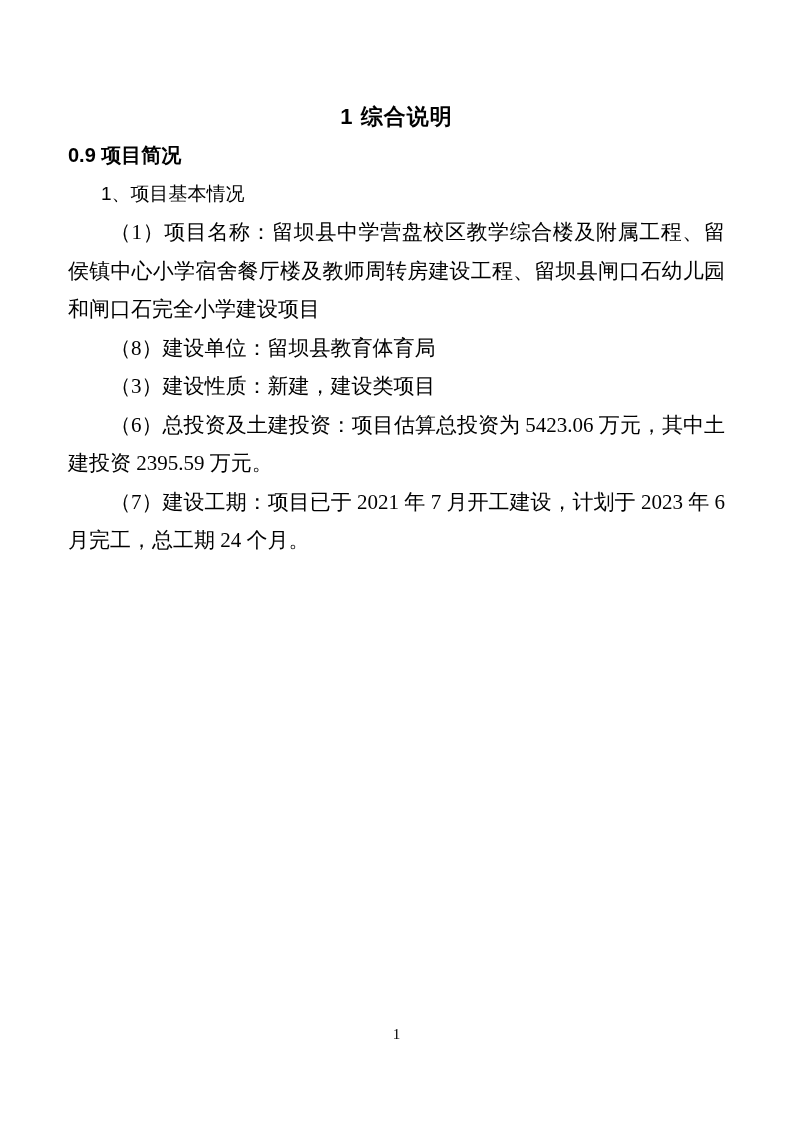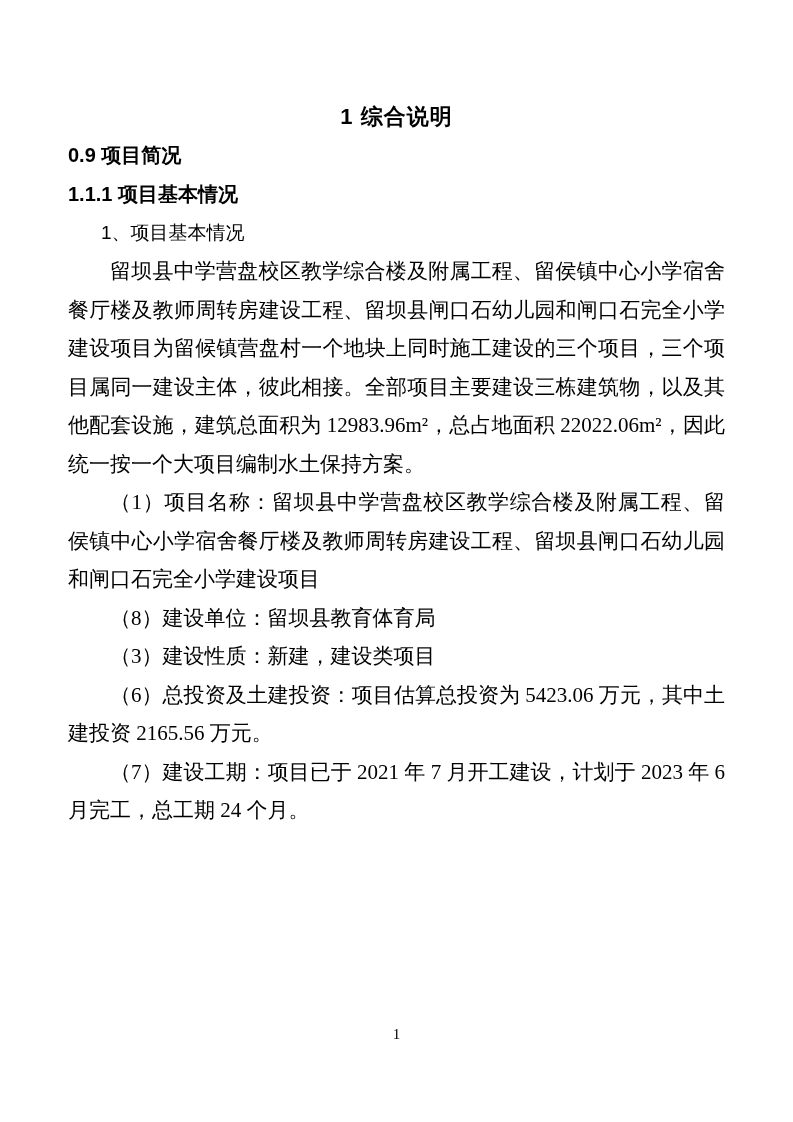--- a/index.html
+++ b/index.html
@@ -76,33 +76,31 @@
 </style>
 </head>
 <body>
 
 <div class="page">
   <div class="content">
     <h1 class="doc-title">1 综合说明</h1>
 
     <h2 class="h-section">0.9 项目简况</h2>
 
-    <h3 class="h-subsection">1.1.1 项目基本情况</h3>
 
     <h4 class="h-list">1、项目基本情况</h4>
 
-    <p class="para">留坝县中学营盘校区教学综合楼及附属工程、留侯镇中心小学宿舍餐厅楼及教师周转房建设工程、留坝县闸口石幼儿园和闸口石完全小学建设项目为留候镇营盘村一个地块上同时施工建设的三个项目，三个项目属同一建设主体，彼此相接。全部项目主要建设三栋建筑物，以及其他配套设施，建筑总面积为 12983.96m²，总占地面积 22022.06m²，因此统一按一个大项目编制水土保持方案。</p>
 
     <p class="para">（1）项目名称：留坝县中学营盘校区教学综合楼及附属工程、留侯镇中心小学宿舍餐厅楼及教师周转房建设工程、留坝县闸口石幼儿园和闸口石完全小学建设项目</p>
 
     <p class="para">（8）建设单位：留坝县教育体育局</p>
 
 
     <p class="para">（3）建设性质：新建，建设类项目</p>
 
 
-    <p class="para">（6）总投资及土建投资：项目估算总投资为 5423.06 万元，其中土建投资 2165.56 万元。</p>
+    <p class="para">（6）总投资及土建投资：项目估算总投资为 5423.06 万元，其中土建投资 2395.59 万元。</p>
 
     <p class="para">（7）建设工期：项目已于 2021 年 7 月开工建设，计划于 2023 年 6 月完工，总工期 24 个月。</p>
   </div>
 
   <div class="page-number">1</div>
 </div>
 
 </body></html>

